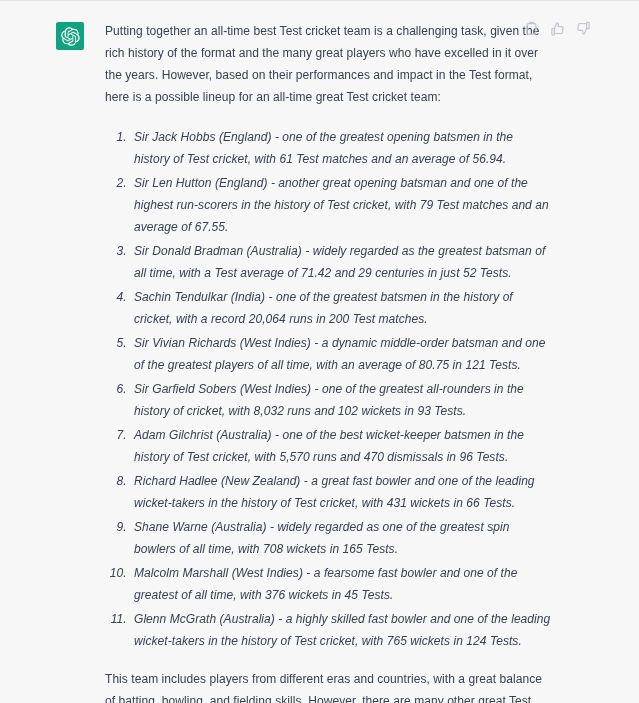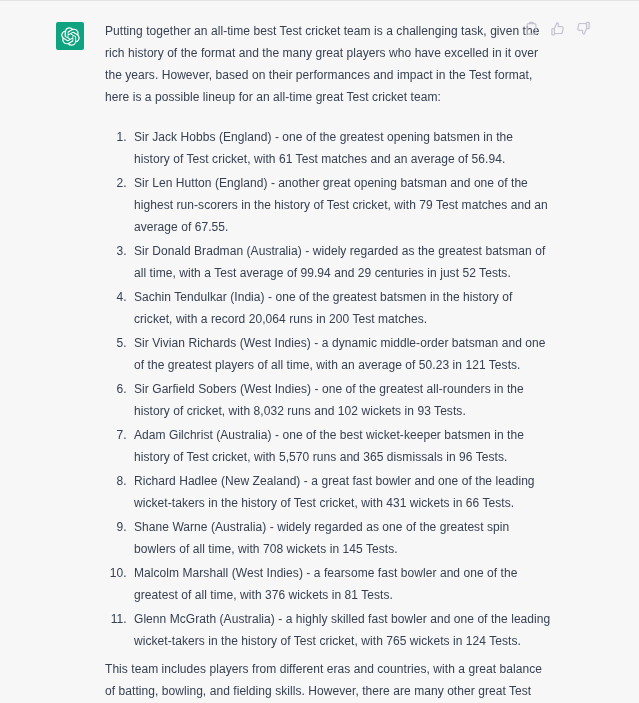--- a/index.html
+++ b/index.html
@@ -47,23 +47,24 @@
     max-width: 446px;
     color: #374151;
     font-size: 12px;
     line-height: 22px;
   }
   .content p {
     margin: 0 0 18px 0;
     letter-spacing: 0.005em;
   }
   ol.player-list {
-    margin: 0 0 6px 0;
+    margin: 0 0 16px 0;
     padding: 0 0 0 25px;
     list-style-position: outside;
+    font-style: italic;
   }
   ol.player-list li {
     margin: 0 0 2px 0;
     padding-left: 4px;
     letter-spacing: 0.005em;
   }
   ol.player-list li::marker {
     color: #374151;
   }
   .actions {
@@ -124,28 +125,28 @@
       </span>
     </div>
 
     <div class="content">
 
       <p>Putting together an all-time best Test cricket team is a challenging task, given the rich history of the format and the many great players who have excelled in it over the years. However, based on their performances and impact in the Test format, here is a possible lineup for an all-time great Test cricket team:</p>
 
       <ol class="player-list">
         <li>Sir Jack Hobbs (England) - one of the greatest opening batsmen in the history of Test cricket, with 61 Test matches and an average of 56.94.</li>
         <li>Sir Len Hutton (England) - another great opening batsman and one of the highest run-scorers in the history of Test cricket, with 79 Test matches and an average of 67.55.</li>
-        <li>Sir Donald Bradman (Australia) - widely regarded as the greatest batsman of all time, with a Test average of 99.94 and 29 centuries in just 52 Tests.</li>
+        <li>Sir Donald Bradman (Australia) - widely regarded as the greatest batsman of all time, with a Test average of 71.42 and 29 centuries in just 52 Tests.</li>
         <li>Sachin Tendulkar (India) - one of the greatest batsmen in the history of cricket, with a record 20,064 runs in 200 Test matches.</li>
-        <li>Sir Vivian Richards (West Indies) - a dynamic middle-order batsman and one of the greatest players of all time, with an average of 50.23 in 121 Tests.</li>
+        <li>Sir Vivian Richards (West Indies) - a dynamic middle-order batsman and one of the greatest players of all time, with an average of 80.75 in 121 Tests.</li>
         <li>Sir Garfield Sobers (West Indies) - one of the greatest all-rounders in the history of cricket, with 8,032 runs and 102 wickets in 93 Tests.</li>
-        <li>Adam Gilchrist (Australia) - one of the best wicket-keeper batsmen in the history of Test cricket, with 5,570 runs and 365 dismissals in 96 Tests.</li>
+        <li>Adam Gilchrist (Australia) - one of the best wicket-keeper batsmen in the history of Test cricket, with 5,570 runs and 470 dismissals in 96 Tests.</li>
         <li>Richard Hadlee (New Zealand) - a great fast bowler and one of the leading wicket-takers in the history of Test cricket, with 431 wickets in 66 Tests.</li>
-        <li>Shane Warne (Australia) - widely regarded as one of the greatest spin bowlers of all time, with 708 wickets in 145 Tests.</li>
-        <li>Malcolm Marshall (West Indies) - a fearsome fast bowler and one of the greatest of all time, with 376 wickets in 81 Tests.</li>
+        <li>Shane Warne (Australia) - widely regarded as one of the greatest spin bowlers of all time, with 708 wickets in 165 Tests.</li>
+        <li>Malcolm Marshall (West Indies) - a fearsome fast bowler and one of the greatest of all time, with 376 wickets in 45 Tests.</li>
         <li>Glenn McGrath (Australia) - a highly skilled fast bowler and one of the leading wicket-takers in the history of Test cricket, with 765 wickets in 124 Tests.</li>
       </ol>
 
       <p>This team includes players from different eras and countries, with a great balance of batting, bowling, and fielding skills. However, there are many other great Test players who could also be included in an all-time great team, so this is just one possible lineup.</p>
 
     </div>
   </div>
 </div>
 
 </body></html>

